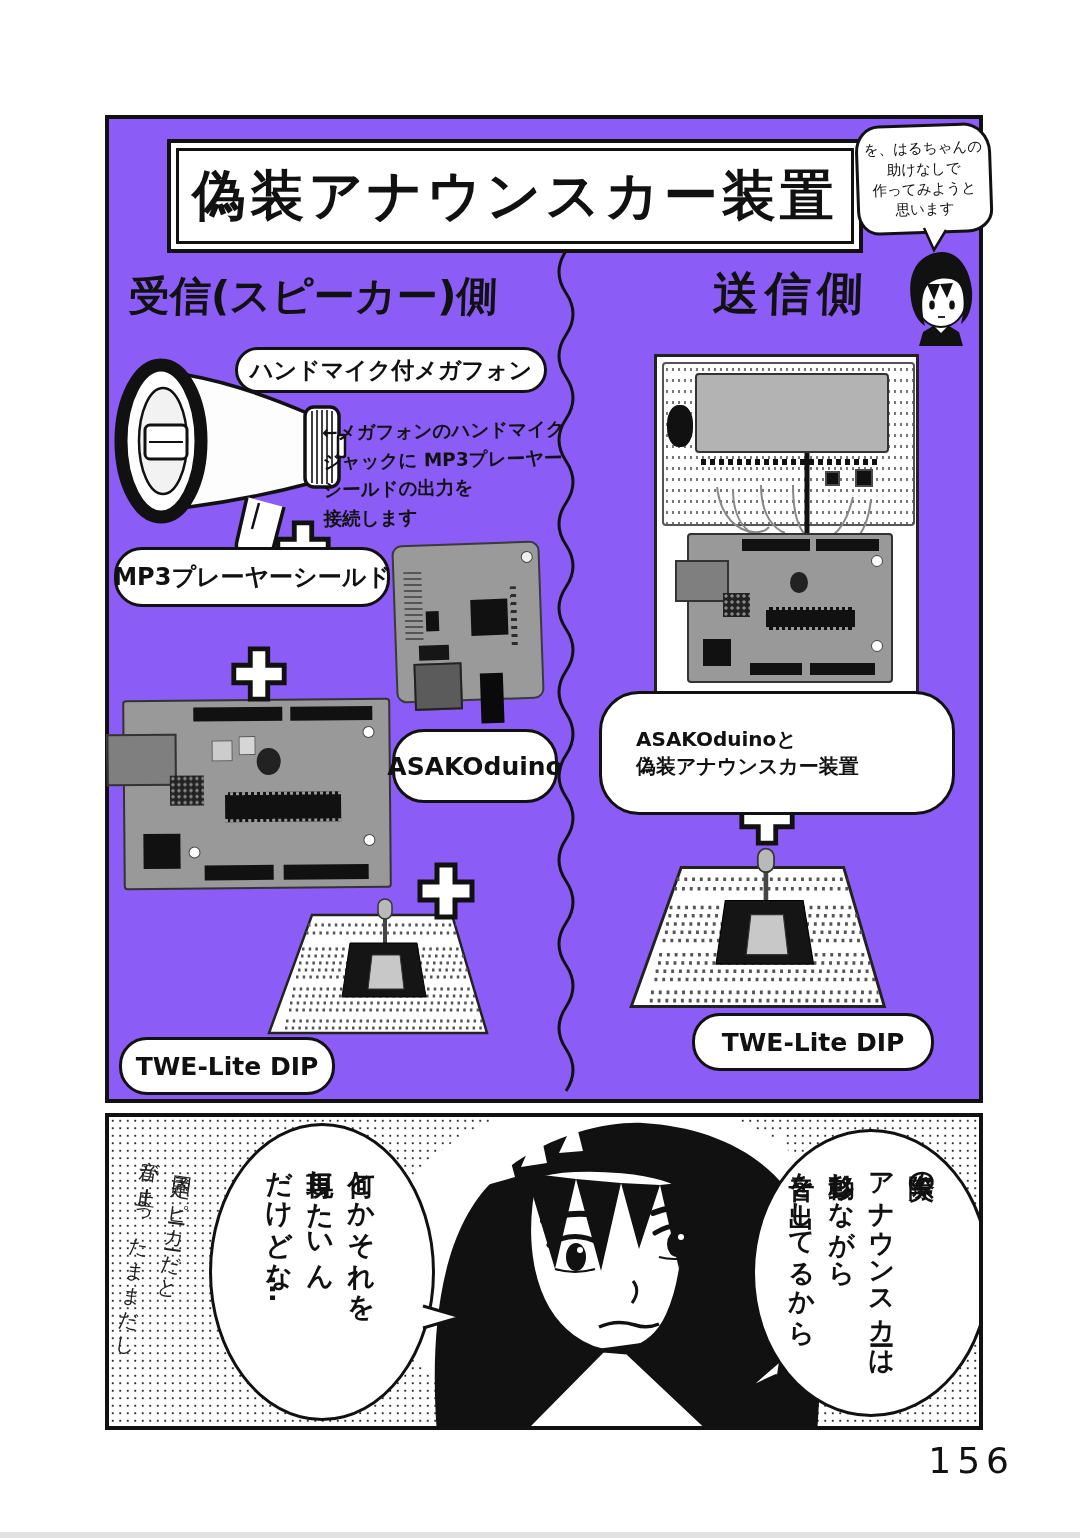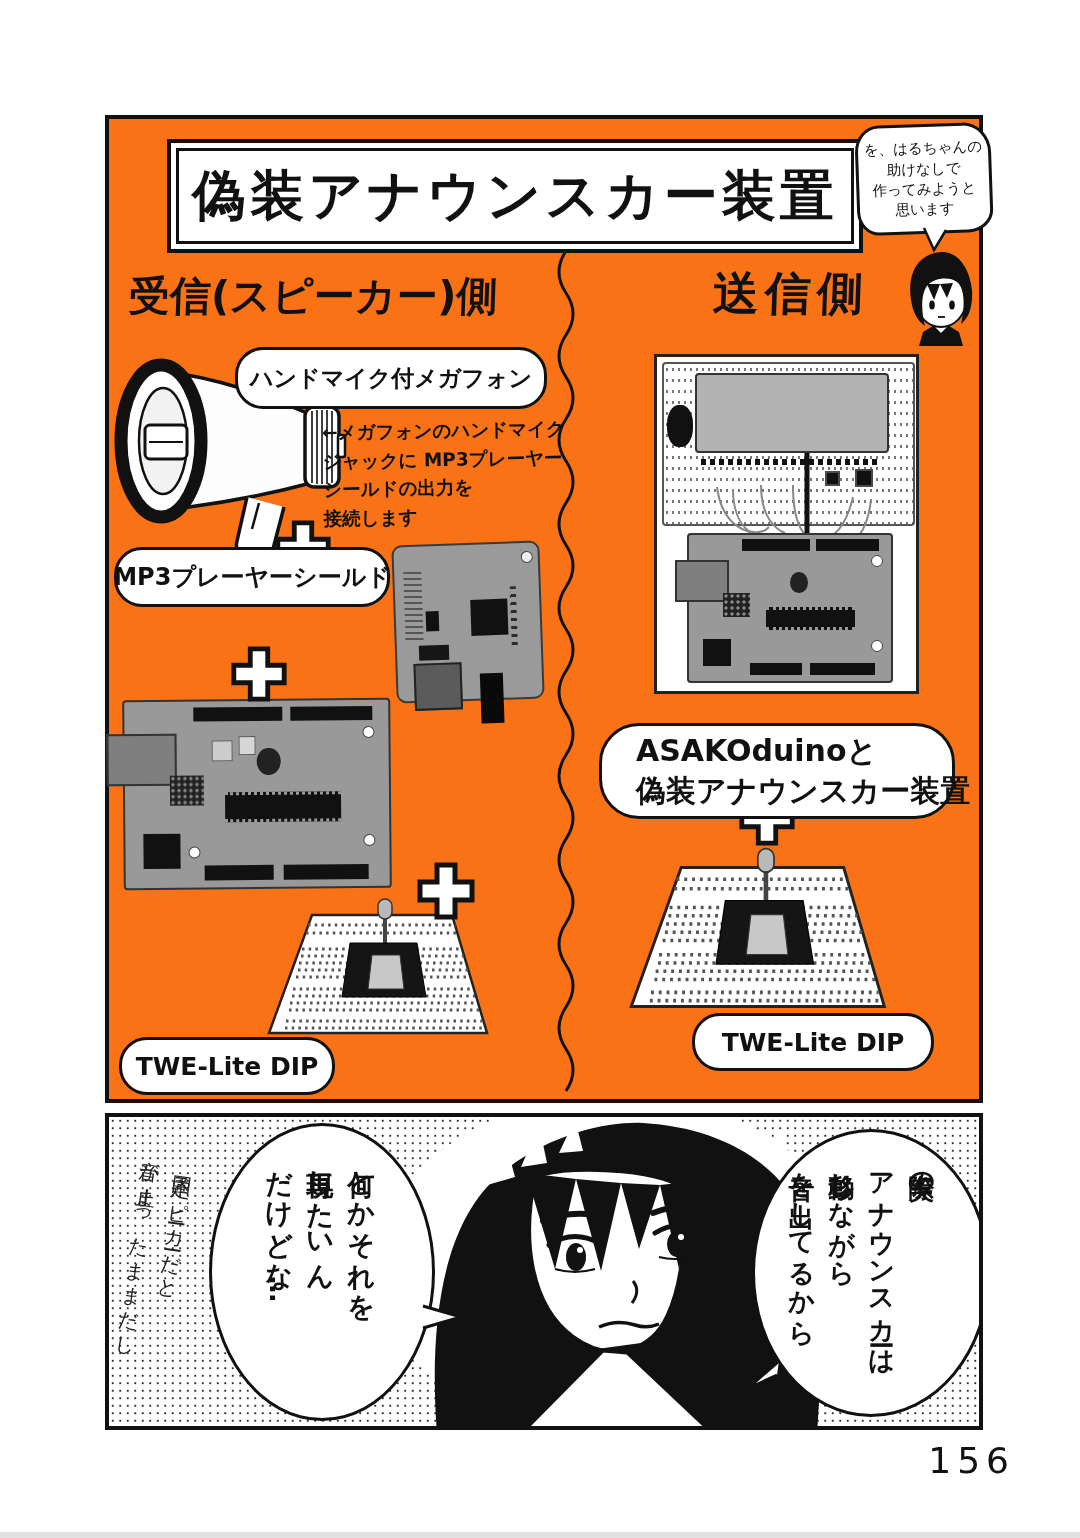--- a/index.html
+++ b/index.html
@@ -1,20 +1,20 @@
 <!DOCTYPE html>
 <html><head>
 <meta charset="utf-8">
 <style>
   html,body{margin:0;padding:0;background:#fff;}
   .page{position:relative;width:1080px;height:1538px;background:#fff;overflow:hidden;
         font-family:"DejaVu Sans",sans-serif;color:#111;}
   .abs{position:absolute;}
   
-  .panel-top{left:105px;top:115px;width:878px;height:988px;border:4px solid #111;background:#f97316;box-sizing:border-box;}
+  .panel-top{left:105px;top:115px;width:878px;height:988px;border:4px solid #111;background:#8b5cf6;box-sizing:border-box;}
   .title-box{left:58px;top:20px;width:696px;height:114px;border:4px solid #111;box-sizing:border-box;
              display:flex;align-items:center;justify-content:center;background:#fff;}
   .title-inner{position:absolute;inset:5px;border:3px solid #111;pointer-events:none;}
   .title-text{position:relative;font-size:54px;font-weight:700;letter-spacing:4px;white-space:nowrap;}
   .heading{font-weight:700;white-space:nowrap;transform:skewX(-2deg);}
   .h-left{left:20px;top:150px;font-size:41px;}
   .h-right{left:604px;top:144px;font-size:46px;letter-spacing:6px;}
   .blabel{border:3.5px solid #111;border-radius:28px;background:#fff;box-sizing:border-box;
           display:flex;align-items:center;justify-content:center;font-weight:700;white-space:nowrap;z-index:3;}
   .annot{font-size:18.5px;font-weight:600;line-height:1.55;white-space:nowrap;transform:rotate(-1deg);}
@@ -85,21 +85,21 @@
       <div class="title-text">偽装アナウンスカー装置</div>
     </div>
 
     <div class="abs heading h-left">受信(スピーカー)側</div>
     <div class="abs heading h-right">送信側</div>
 
     <svg class="abs" style="left:441px;top:132px;" width="32" height="848" viewBox="0 0 32 848">
       <path d="M16,0 q-14,21 0,42 t0,42 t0,42 t0,42 t0,42 t0,42 t0,42 t0,42 t0,42 t0,42 t0,42 t0,42 t0,42 t0,42 t0,42 t0,42 t0,42 t0,42 t0,42 t0,42" fill="none" stroke="#111" stroke-width="3"></path>
     </svg>
 
-    <div class="abs blabel" style="left:126px;top:228px;width:312px;height:62px;font-size:23px;">
+    <div class="abs blabel" style="left:126px;top:228px;width:312px;height:46px;font-size:23px;">
       <span>ハンドマイク付メガフォン</span>
     </div>
 
     <svg class="abs" style="left:0px;top:230px;" width="236" height="212" viewBox="0 0 236 212">
       <path d="M78,26 C124,34 170,52 198,64 L202,134 C172,142 126,152 80,158 Z" fill="#fdfdfd" stroke="#111" stroke-width="3.5"></path>
       <path d="M138,148 L128,192 q-3,11 8,13 l16,3 q9,2 12,-8 l11,-42" fill="#fff" stroke="#111" stroke-width="3.5"></path>
       <path d="M150,154 l-7,26" fill="none" stroke="#111" stroke-width="2.5"></path>
       <ellipse cx="52" cy="92" rx="40" ry="76" fill="#fff" stroke="#111" stroke-width="13"></ellipse>
       <ellipse cx="54" cy="92" rx="24" ry="53" fill="#f2f2f2" stroke="#111" stroke-width="2.5"></ellipse>
       <rect x="36" y="76" width="42" height="34" rx="5" fill="#fff" stroke="#111" stroke-width="3"></rect>
@@ -149,20 +149,23 @@
       <div class="a-pwr"></div>
       <div class="a-b1"></div>
       <div class="a-b2"></div>
       <div class="a-cap1"></div>
       <div class="a-cap2"></div>
       <div class="a-hole" style="left:90%;top:14%;"></div>
       <div class="a-hole" style="left:90%;top:72%;"></div>
       <div class="a-hole" style="left:24%;top:78%;"></div>
     </div>
 
+    <div class="abs blabel" style="left:283px;top:610px;width:166px;height:74px;font-size:25px;border-radius:32px;">
+      <span>ASAKOduino</span>
+    </div>
 
     <svg class="abs plus" style="left:305px;top:740px;width:64px;height:64px;" viewBox="0 0 64 64">
       <path d="M23,6 h18 v17 h17 v18 h-17 v17 h-18 v-17 h-17 v-18 h17 z" fill="#fff" stroke="#111" stroke-width="5"></path>
     </svg>
 
     <svg class="abs" style="left:146px;top:782px;" width="236" height="146" viewBox="0 0 236 146">
       <polygon points="57,14 197,14 232,132 14,132" fill="#fff" stroke="#222" stroke-width="2.5"></polygon>
       <g stroke="#555" stroke-width="3" stroke-dasharray="2.5,4.2" fill="none">
         <path d="M53,24 H201"></path>
           <path d="M51,32 H203"></path>
@@ -214,21 +217,21 @@
         <div class="a-osc"></div>
         <div class="a-dip"></div>
         <div class="a-pwr"></div>
         <div class="a-b1"></div>
         <div class="a-b2"></div>
         <div class="a-hole" style="left:90%;top:14%;"></div>
         <div class="a-hole" style="left:90%;top:72%;"></div>
       </div>
     </div>
 
-    <div class="abs blabel" style="left:490px;top:572px;width:356px;height:96px;font-size:30px;border-radius:40px;flex-direction:column;line-height:1.35;align-items:flex-start;padding-left:34px;margin-top:32px;">
+    <div class="abs blabel" style="left:490px;top:572px;width:356px;height:124px;font-size:20px;border-radius:40px;flex-direction:column;line-height:1.35;align-items:flex-start;padding-left:34px;">
       <span>ASAKOduinoと</span>
       <span>偽装アナウンスカー装置</span>
     </div>
 
     <svg class="abs plus" style="left:627px;top:668px;" viewBox="0 0 64 64">
       <path d="M23,6 h18 v17 h17 v18 h-17 v17 h-18 v-17 h-17 v-18 h17 z" fill="#fff" stroke="#111" stroke-width="5"></path>
     </svg>
 
     <svg class="abs" style="left:506px;top:732px;" width="274" height="172" viewBox="0 0 236 146" preserveAspectRatio="none">
       <polygon points="57,14 197,14 232,132 14,132" fill="#fff" stroke="#222" stroke-width="2.5"></polygon>

